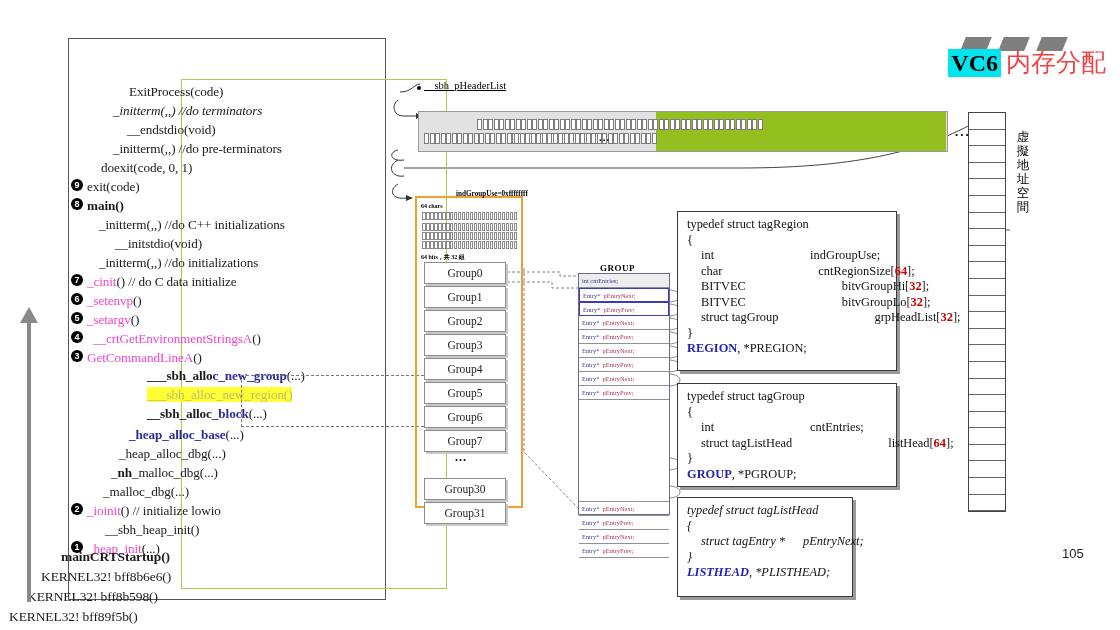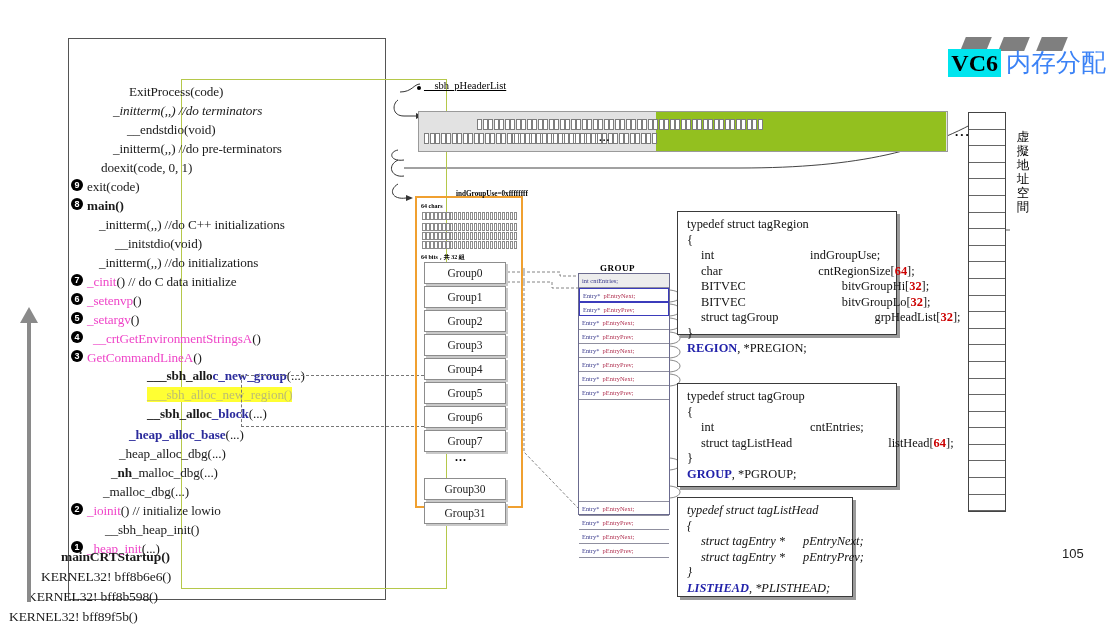--- a/index.html
+++ b/index.html
@@ -43,21 +43,21 @@
     border-left:9px solid transparent;border-right:9px solid transparent;
     border-bottom:16px solid #8a8a8a;
   }
 
   
   #title-wrap{right:14px;top:46px;height:34px;white-space:nowrap;}
   #vc6{
     background:#00e5ee;color:#000;font-weight:bold;font-size:24px;
     padding:1px 3px;font-family:"Liberation Serif",serif;text-align:center;
   }
-  #title-cn{font-size:25px;color:#3b82f6;margin-left:5px;}
+  #title-cn{font-size:25px;color:#ef4444;margin-left:5px;}
   .para{
     position:absolute;width:26px;height:14px;background:#7f7f7f;
     transform:skewX(-22deg);
   }
 
   
   #headerlist-label{left:424px;top:80px;font-size:10.5px;color:#000;white-space:nowrap;text-decoration:underline;}
   #headerlist-dot{left:417px;top:86px;width:4px;height:4px;background:#000;border-radius:50%;}
   #headerbar{
     left:418px;top:111px;width:530px;height:41px;
@@ -106,21 +106,21 @@
   .grow u{color:#b03050;text-decoration:none;}
   .grow.hdr{background:#ededed;}
   .grow.sel{border:1px solid #3b3bbb;}
   #grp-spacer{height:102px;border-bottom:1px solid #8f8f9f;box-sizing:border-box;}
 
   
   .structbox{
     border:1px solid #3a3a3a;background:#fff;box-sizing:border-box;
     box-shadow:3px 3px 0 #9a9a9a;padding:5px 9px;
   }
-  #struct-region{left:677px;top:211px;width:220px;height:124px;}
+  #struct-region{left:677px;top:211px;width:220px;height:160px;}
   #struct-group{left:677px;top:383px;width:220px;height:104px;}
   #struct-listhead{left:677px;top:497px;width:176px;height:100px;font-style:italic;}
   .sline{font-size:12.4px;color:#111;white-space:nowrap;line-height:15.5px;}
   .sname{color:#2222aa;font-weight:bold;}
   .red{color:#cc0000;font-weight:bold;}
   .ind{display:inline-block;width:14px;}
   .col2{display:inline-block;}
 
   
   #wires{left:0;top:0;width:1120px;height:630px;pointer-events:none;}
@@ -535,18 +535,17 @@
     <div class="sline">{</div>
     <div class="sline"><span class="ind"></span>int<span class="col2" style="min-width:96px"></span>cntEntries;</div>
     <div class="sline"><span class="ind"></span>struct tagListHead<span class="col2" style="min-width:96px"></span>listHead[<span class="red">64</span>];</div>
     <div class="sline">}</div>
     <div class="sline"><span class="sname">GROUP</span>, *PGROUP;</div>
   </div>
 <div id="struct-listhead" class="abs structbox">
     <div class="sline">typedef struct tagListHead</div>
     <div class="sline">{</div>
     <div class="sline"><span class="ind"></span>struct tagEntry *<span class="col2" style="min-width:18px"></span>pEntryNext;</div>
-    <div class="sline"><span class="ind"></span>struct tagEntry *<span class="col2" style="min-width:18px"></span>pEntryPrev;</div>
     <div class="sline">}</div>
     <div class="sline"><span class="sname">LISTHEAD</span>, *PLISTHEAD;</div>
   </div>
 
 <div id="pageno" class="abs">105</div>
 
 </body></html>

